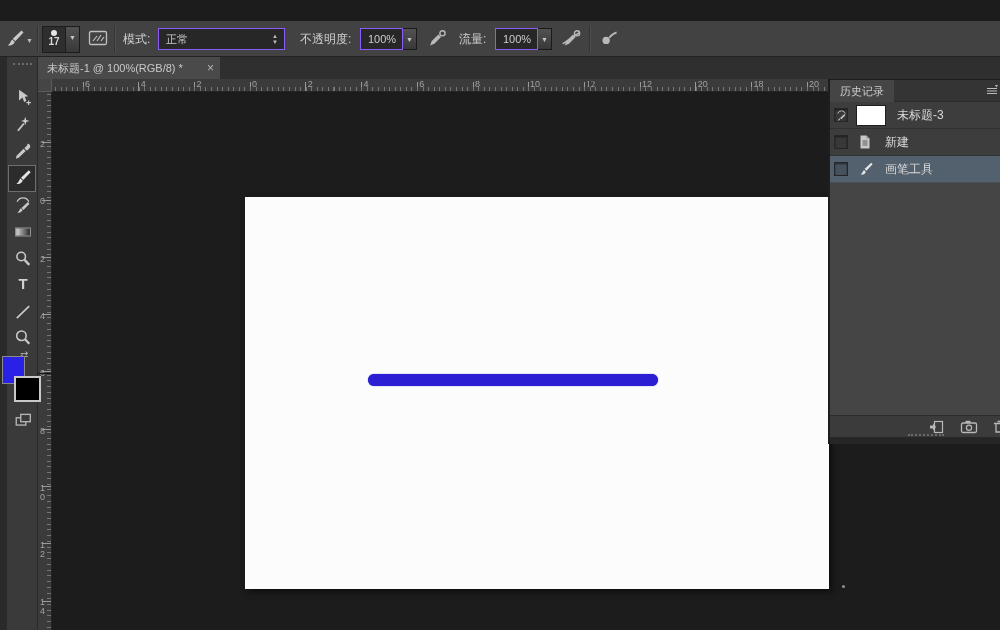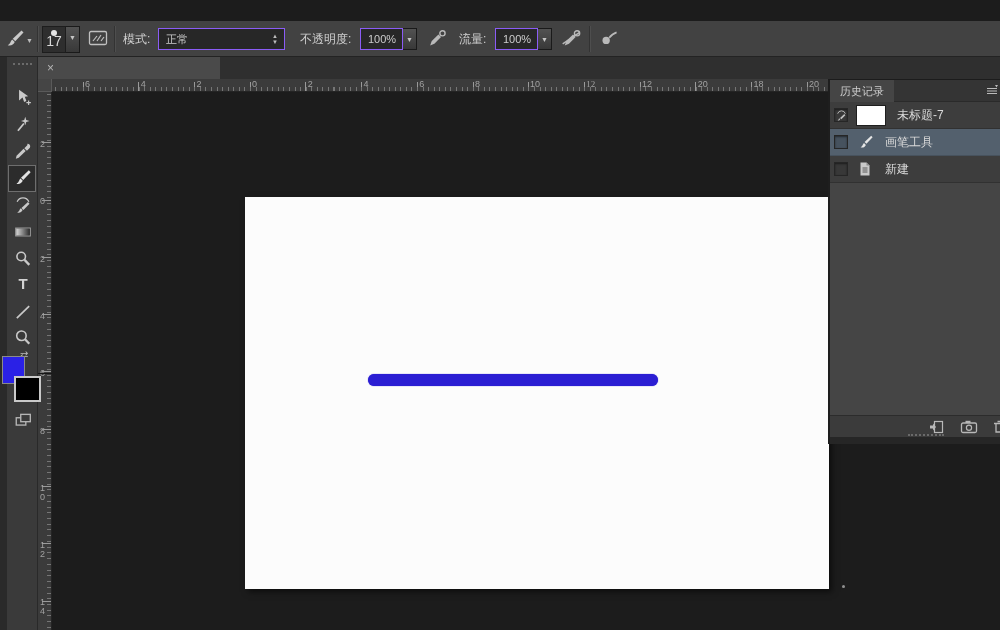--- a/index.html
+++ b/index.html
@@ -18,21 +18,21 @@
   .ob-divider{position:absolute;top:5px;width:1px;height:26px;background:#333;box-shadow:1px 0 0 #4e4e4e;}
   .ob-label{position:absolute;font-size:12px;color:#cfcfcf;line-height:22px;top:7px;}
   .field{position:absolute;top:7px;height:22px;background:#272727;border:1px solid #8b5cf6;
          color:#ccc;font-size:11px;line-height:20px;padding-left:7px;}
   .drop-btn{position:absolute;top:7px;height:22px;width:14px;background:linear-gradient(#525252,#383838);
             border:1px solid #1a1a1a;border-left:none;color:#c5c5c5;font-size:7px;text-align:center;line-height:22px;}
   .updown{position:absolute;right:6px;top:4px;font-size:6px;line-height:6px;color:#bdbdbd;text-align:center;}
   .brush-preview{position:absolute;left:42px;top:5px;width:24px;height:27px;background:#2e2e2e;
                  border:1px solid #1d1d1d;text-align:center;color:#ddd;}
   .brush-preview .dot{width:6px;height:6px;border-radius:50%;background:#e4e4e4;margin:3px auto 1px;}
-  .brush-preview .sz{font-size:14px;line-height:9px;color:#d8d8d8;}
+  .brush-preview .sz{font-size:10px;line-height:9px;color:#d8d8d8;font-weight:bold;}
   .bp-arrow{left:66px;top:5px;height:27px;}
   .ob-icon{position:absolute;top:8px;width:22px;height:20px;}
 
   
   .tabbar{position:absolute;left:38px;top:57px;width:962px;height:22px;background:#2f2f2f;}
   .doctab{position:absolute;left:0;top:0;height:22px;width:182px;background:#4a4a4a;
           color:#c9c9c9;font-size:11px;line-height:22px;padding:0 6px 0 9px;display:flex;gap:6px;}
   .doctab .title{flex:1;white-space:nowrap;overflow:hidden;}
   .doctab .close{color:#b5b5b5;font-size:12px;cursor:default;}
 
@@ -164,20 +164,21 @@
     <span class="ob-icon" style="left:599px">
       <svg width="20" height="19" viewBox="0 0 16 16">
           <circle cx="5.6" cy="9.6" r="3.1" fill="#b9b9b9"></circle>
           <path d="M8.2 7.4 C10.2 4.6 12.4 3.4 14.4 2.8" stroke="#b9b9b9" stroke-width="1.5" fill="none"></path>
         </svg>
     </span>
   </div>
 
   <div class="tabbar">
     <div class="doctab">
+      <span class="title">未标题-1 @ 100%(RGB/8) *</span>
       <span class="close">×</span>
     </div>
   </div>
 
   <div class="dockstrip"></div>
   <div class="toolbar">
     <div class="grip"></div>
 
     <span class="tool" style="top:31px">
       <svg width="18" height="18" viewBox="0 0 16 16">
@@ -328,46 +329,46 @@
     </div>
 
     <div class="hrow">
       <span class="well">
         <svg width="11" height="11" viewBox="0 0 12 12">
             <path d="M1.8 4 a4.4 4.4 0 0 1 8.4 0" fill="none" stroke="#c0c0c0" stroke-width="1"></path>
             <path d="M9 4.4 l1.2 1.2 -4.4 4.4 -1.4-1.4 z M3.6 9 c-.8.9-.6 1.6-1.9 2.4 1.3.4 2.3-.3 2.9-1.4 z" fill="#c0c0c0"></path>
           </svg>
       </span>
       <span class="thumb"></span>
-      <span class="hlabel">未标题-7</span>
-    </div>
-
-    <div class="hrow selected" style="background: rgb(83, 96, 109);">
-      <span class="well"></span>
-      <span class="hicon">
-        <svg width="16" height="16" viewBox="0 0 16 16">
-            <path d="M13.2 1.8 l1.4 1.4 -6.2 6.6 -1.8-1.8 z" fill="#e6e6e6"></path>
-            <path d="M6 9 c-1.5 1.3-.9 2.8-3.4 4.3 2.5.8 4.3-.5 5.3-2.4 z" fill="#e6e6e6"></path>
-          </svg>
-      </span>
-      <span class="hlabel">画笔工具</span>
+      <span class="hlabel">未标题-3</span>
     </div>
 
     <div class="hrow">
       <span class="well"></span>
       <span class="hicon">
         <svg width="14" height="16" viewBox="0 0 14 16">
             <path d="M2.5 1.5 h6 l3 3 v10 h-9 z" fill="#c9c9c9"></path>
             <path d="M8.5 1.5 l3 3 h-3 z" fill="#8a8a8a"></path>
             <path d="M4.5 7 h5 M4.5 9 h5 M4.5 11 h5" stroke="#5a5a5a" stroke-width="1"></path>
           </svg>
       </span>
       <span class="hlabel">新建</span>
     </div>
 
+    <div class="hrow selected" style="background: rgb(83, 96, 109);">
+      <span class="well"></span>
+      <span class="hicon">
+        <svg width="16" height="16" viewBox="0 0 16 16">
+            <path d="M13.2 1.8 l1.4 1.4 -6.2 6.6 -1.8-1.8 z" fill="#e6e6e6"></path>
+            <path d="M6 9 c-1.5 1.3-.9 2.8-3.4 4.3 2.5.8 4.3-.5 5.3-2.4 z" fill="#e6e6e6"></path>
+          </svg>
+      </span>
+      <span class="hlabel">画笔工具</span>
+    </div>
+
     <div class="panel-fill"></div>
 
     <div class="panel-bottom">
       <div class="pgrip"></div>
       <span class="pbi">
         <svg width="16" height="16" viewBox="0 0 16 16">
             <rect x="5.5" y="2.5" width="8" height="11" fill="none" stroke="#b8b8b8" stroke-width="1.2"></rect>
             <path d="M1 6.5 h3 v-2 l3 3.5 -3 3.5 v-2 h-3 z" fill="#b8b8b8"></path>
           </svg>
       </span>

